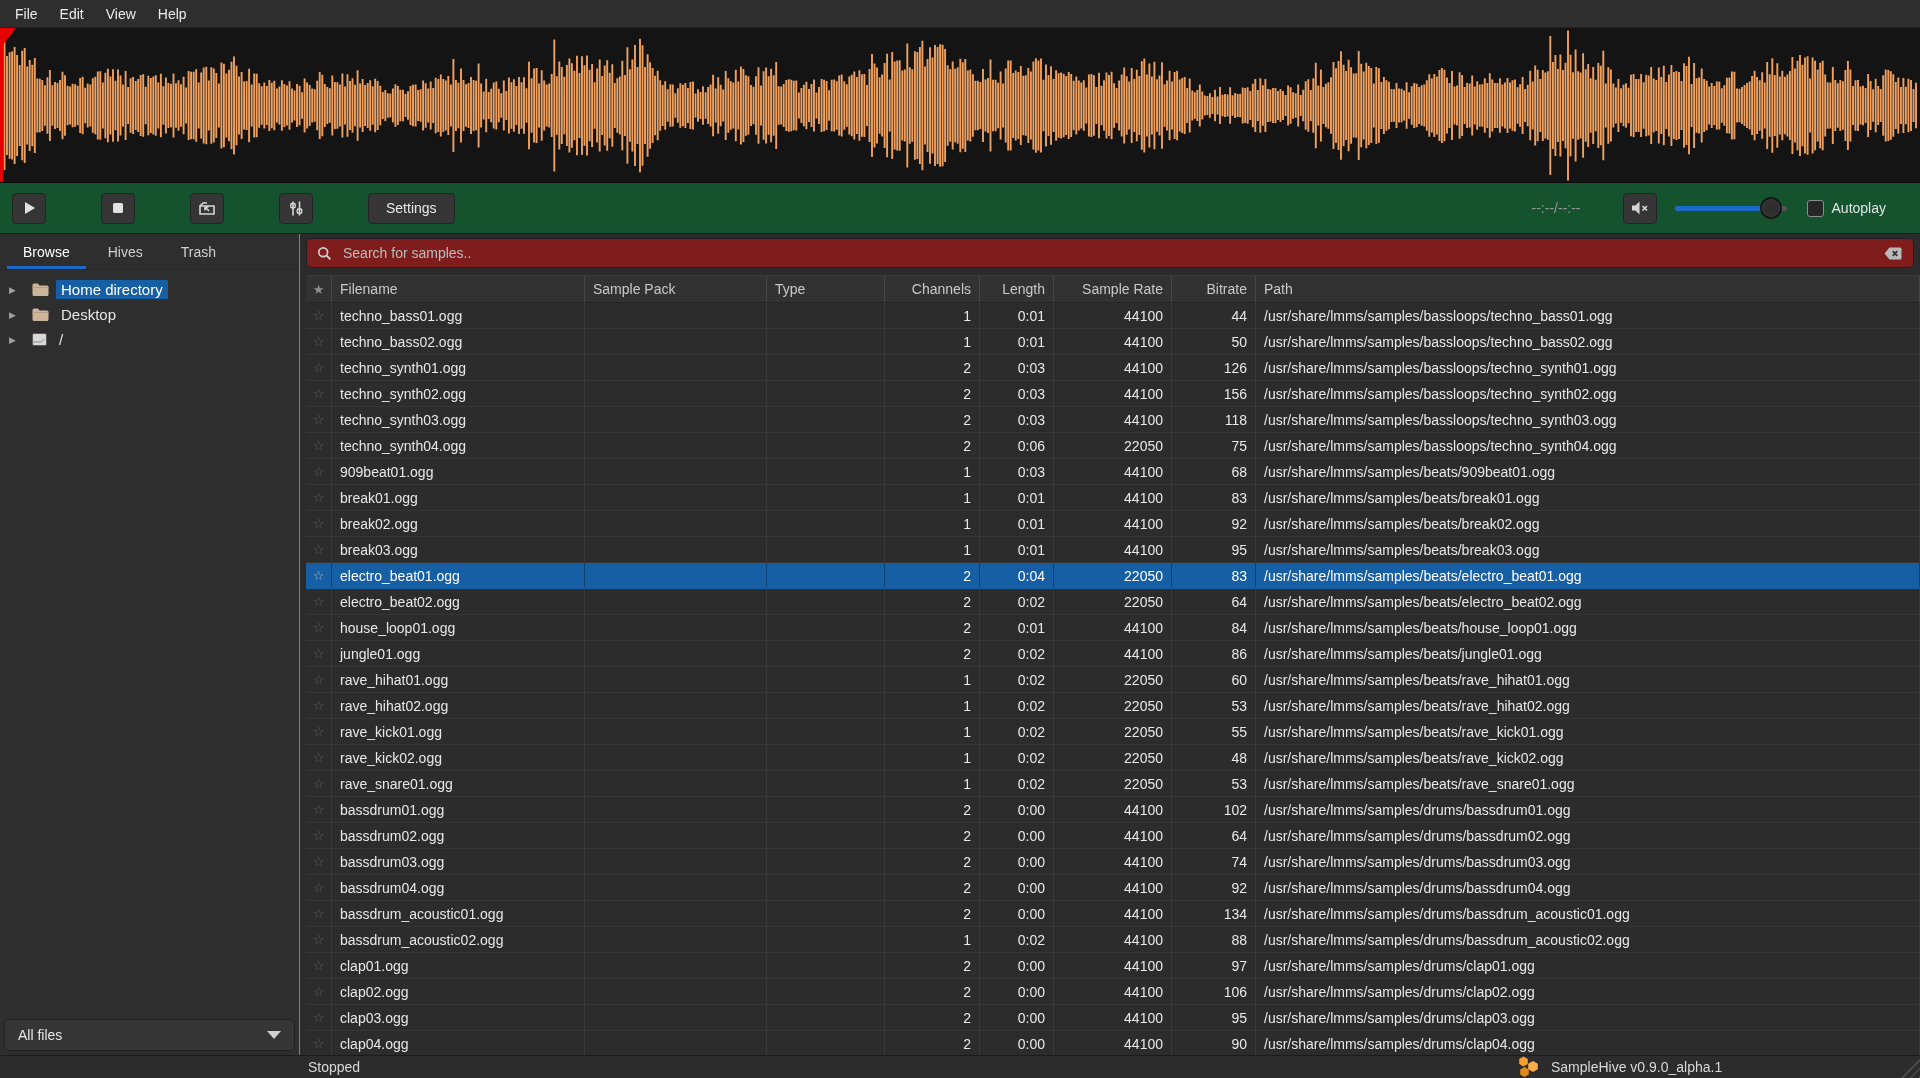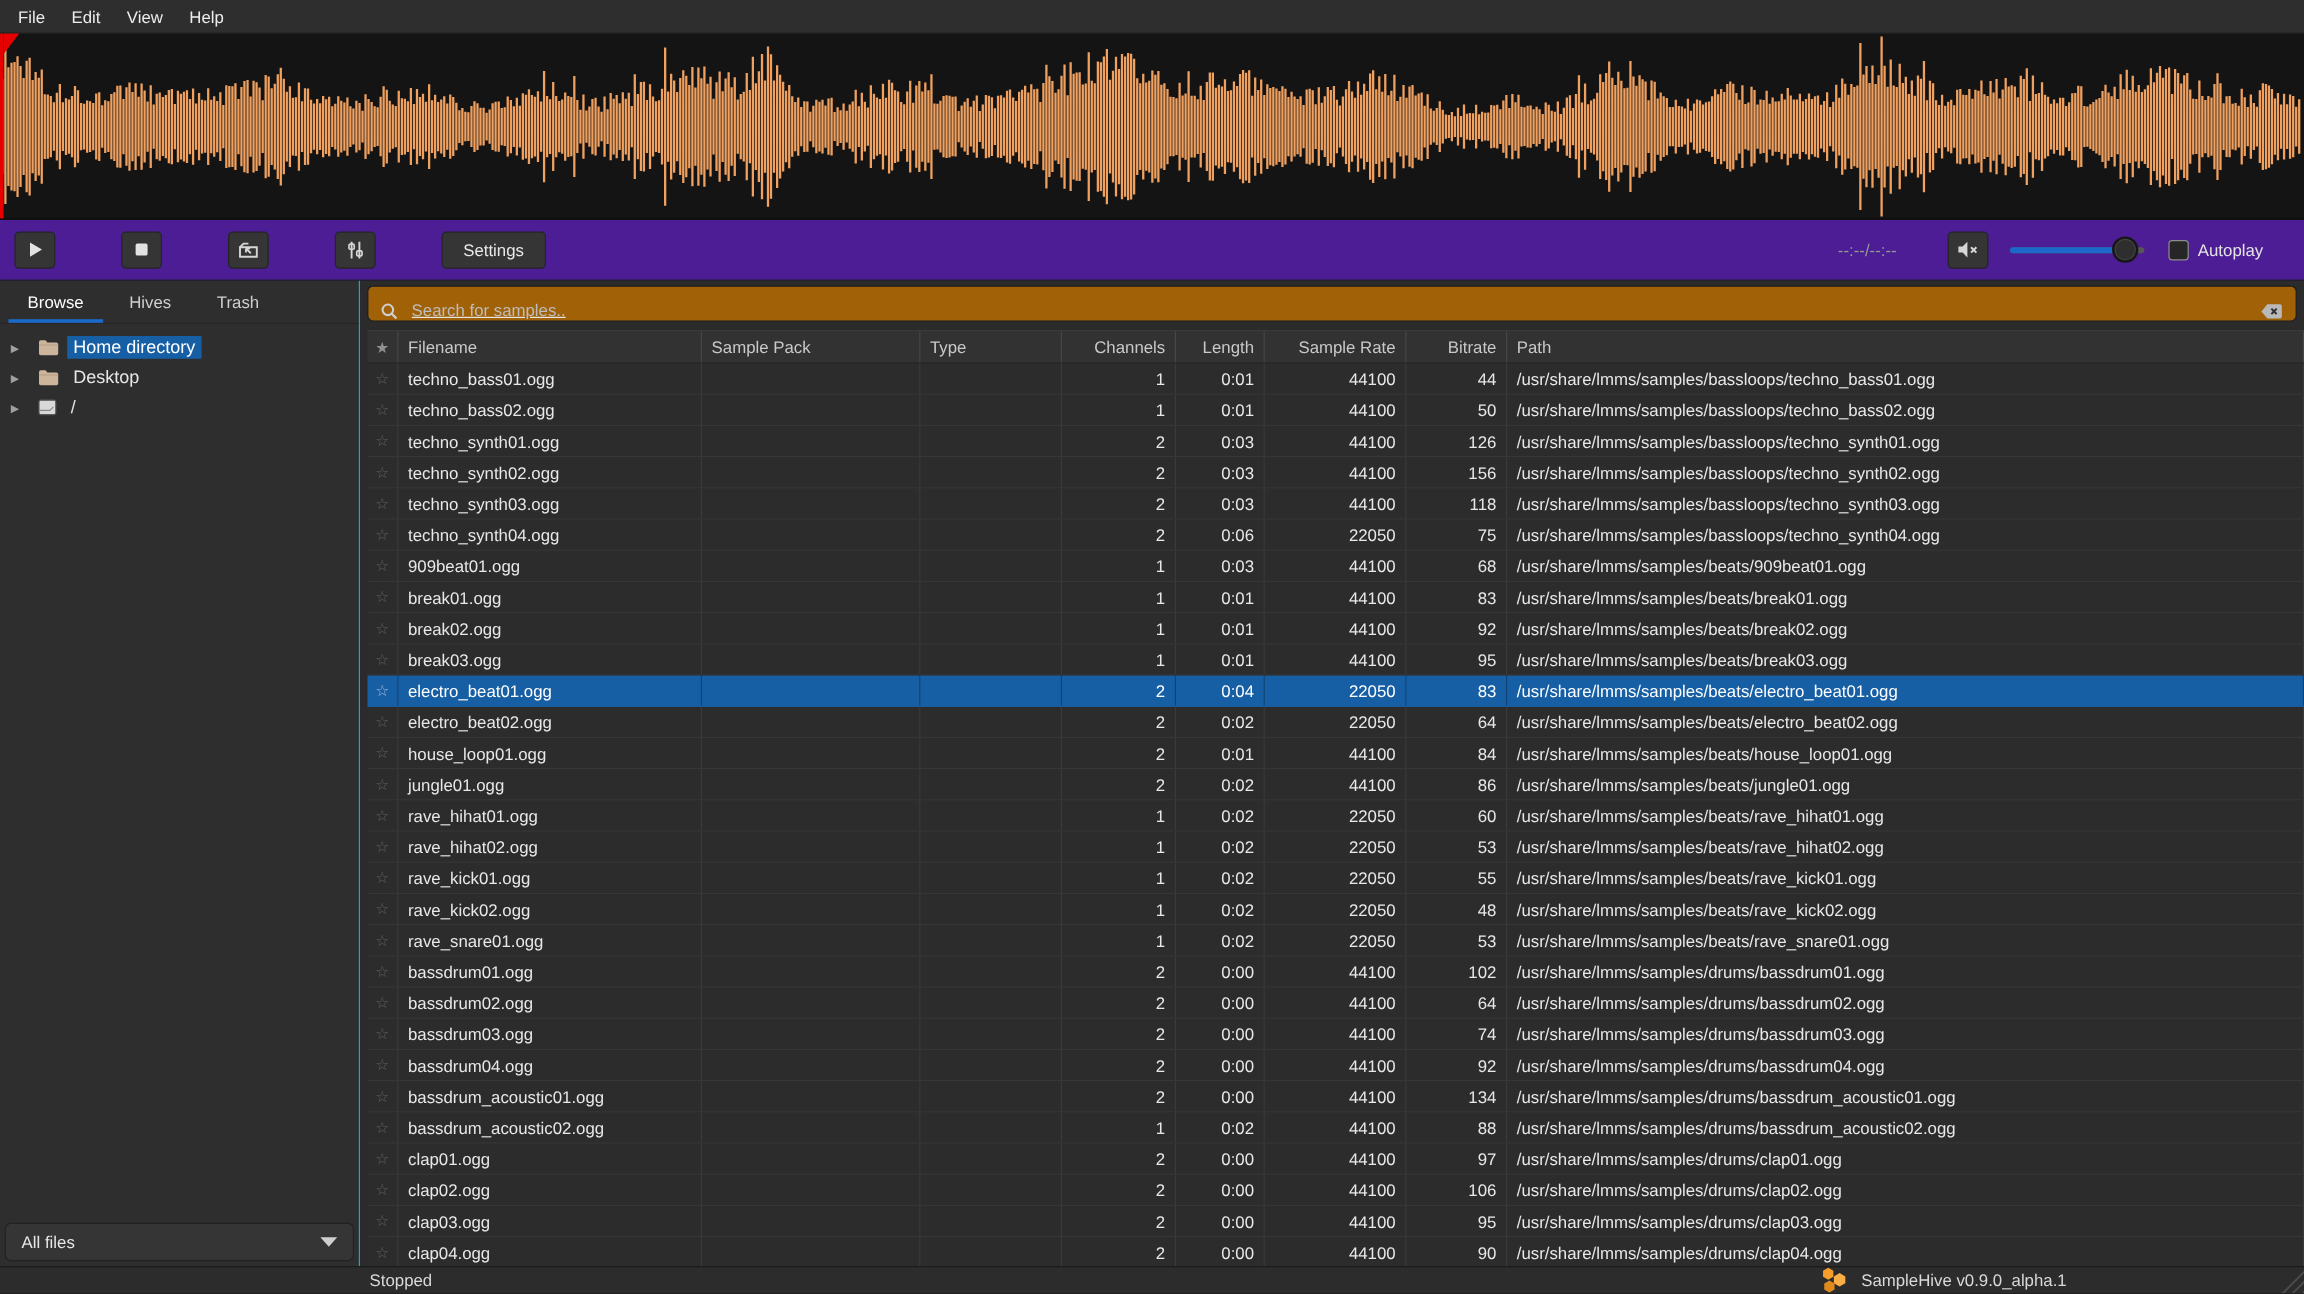--- a/index.html
+++ b/index.html
@@ -12,21 +12,21 @@
   .menu-item{padding:0 11px;color:#ececec;}
 
   
   .waveform{position:relative;height:154px;flex:0 0 154px;background:#141414;border-bottom:1px solid #0b0b0b;}
   .waveform svg{position:absolute;inset:0;}
   .playhead-line{position:absolute;left:0;top:0;width:3px;height:100%;background:var(--playhead);}
   .playhead-tri{position:absolute;left:3px;top:0;width:0;height:0;
                 border-top:17px solid var(--playhead);border-right:13px solid transparent;}
 
   
-  .transport{height:50px;flex:0 0 50px;background:#4c1d95;border-bottom:1px solid #1d1d1d;
+  .transport{height:50px;flex:0 0 50px;background:#14532d;border-bottom:1px solid #1d1d1d;
              display:flex;align-items:center;padding:0 12px;gap:44px;}
   .t-btn{height:31px;min-width:34px;box-sizing:border-box;background:#353535;border:1px solid #242424;
          border-radius:4px;display:flex;align-items:center;justify-content:center;margin-right:11px;}
   .t-btn.settings{padding:0 17px;font-size:14px;color:#e8e8e8;}
   .t-right{margin-left:auto;display:flex;align-items:center;}
   .time{color:#989898;font-size:14px;margin-right:42px;}
   .mute-btn{margin-right:18px;}
   .slider{position:relative;width:112px;height:5px;background:#565656;border-radius:3px;margin-right:20px;}
   .slider-fill{position:absolute;left:0;top:0;height:100%;width:86%;background:var(--accent);border-radius:3px;}
   .slider-knob{position:absolute;left:86%;top:50%;transform:translate(-50%,-50%);width:18px;height:18px;
@@ -47,22 +47,22 @@
   .expander{width:15px;color:#9f9f9f;font-size:9px;margin-right:7px;flex:0 0 15px;}
   .tree-icon{margin-right:6px;display:flex;align-items:center;}
   .tree-label{padding:1px 5px;border-radius:1px;}
   .tree-label.selected{background:var(--selection);color:#fff;}
   .filter-combo{margin:4px;height:32px;flex:0 0 32px;box-sizing:border-box;background:#353535;border:1px solid #222;
                 border-radius:5px;display:flex;align-items:center;padding:0 13px;font-size:14px;color:#e6e6e6;}
   .combo-arrow{margin-left:auto;width:0;height:0;border-left:7px solid transparent;
                border-right:7px solid transparent;border-top:8px solid #cfcfcf;}
 
   .main{flex:1;display:flex;flex-direction:column;background:#2b2b2b;min-width:0;}
-  .searchbar{margin:4px 6px 7px 6px;height:30px;flex:0 0 30px;box-sizing:border-box;background:#a16207;
-             border:1px solid #1f1f1f;border-radius:5px;display:flex;align-items:flex-end;padding:0 10px;text-decoration:underline;}
+  .searchbar{margin:4px 6px 7px 6px;height:30px;flex:0 0 30px;box-sizing:border-box;background:#7f1d1d;
+             border:1px solid #1f1f1f;border-radius:5px;display:flex;align-items:center;padding:0 10px;}
   .searchbar input{flex:1;background:transparent;border:none;outline:none;color:#d8d8d8;
                    font-family:"Liberation Sans",sans-serif;font-size:14px;margin-left:9px;}
   .searchbar input::placeholder{color:#bdbdbd;opacity:1;}
 
   
   .table{flex:1;display:flex;flex-direction:column;margin-left:6px;background:#2c2c2c;overflow:hidden;font-size:14px;
          --cols:26px 253px 182px 118px 95px 74px 118px 84px minmax(0,1fr);}
   .thead{display:grid;grid-template-columns:var(--cols);height:26px;flex:0 0 26px;background:#323232;
          border-top:1px solid #3a3a3a;border-bottom:1px solid #252525;color:#c9c9c9;}
   .th{display:flex;align-items:center;padding:0 8px;border-right:1px solid #464646;box-sizing:border-box;

